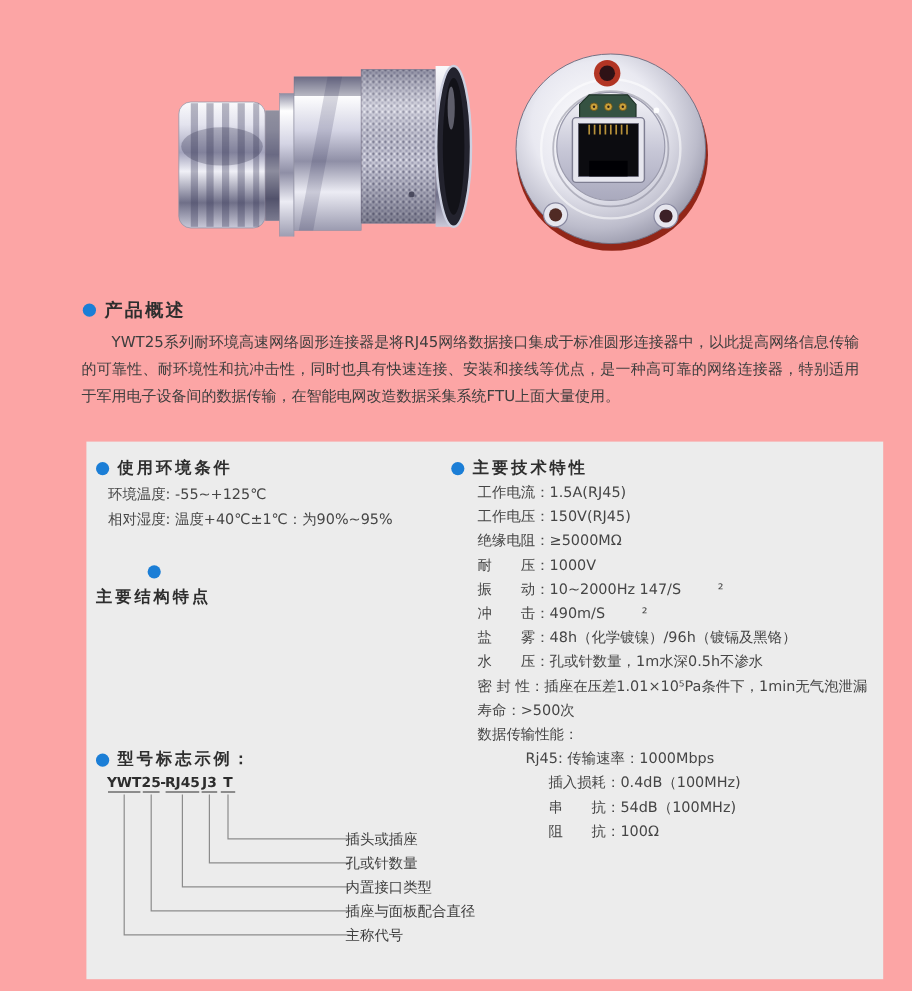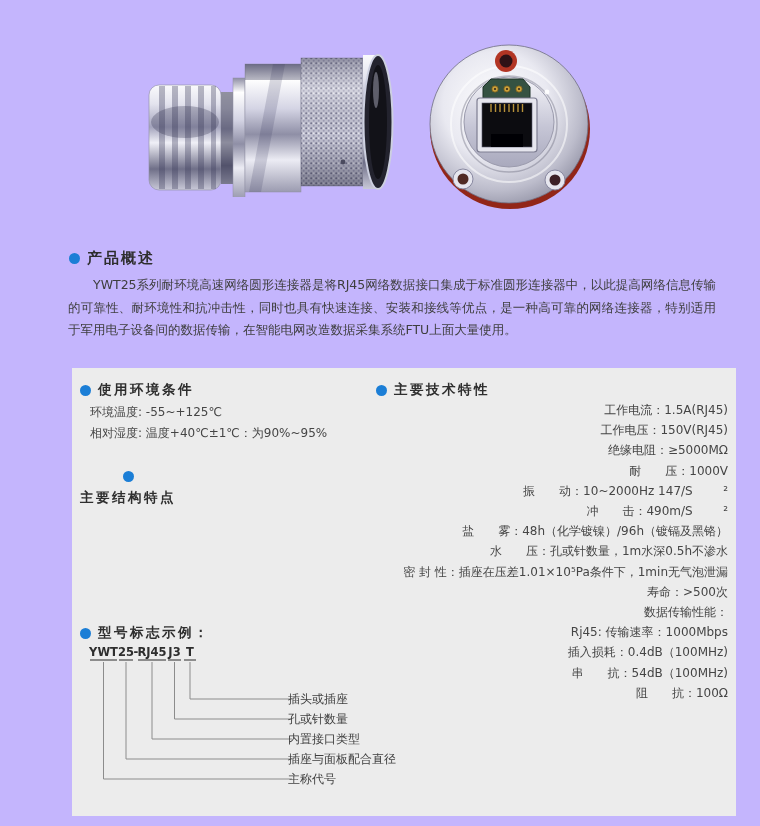--- a/index.html
+++ b/index.html
@@ -1,34 +1,34 @@
 <!DOCTYPE html>
 <html><head>
 <meta charset="utf-8">
 <style>
   html,body{margin:0;padding:0;background:#ffffff;}
   body{font-family:"DejaVu Sans","Liberation Sans",sans-serif;}
-  .page{position:relative;width:760px;height:826px;background:#c4b5fd;overflow:hidden;}
+  .page{position:relative;width:760px;height:826px;background:#fca5a5;overflow:hidden;}
 
   .panel{position:absolute;left:72px;top:368px;width:664px;height:448px;background:#ececec;}
 
   .sec-head{position:absolute;display:flex;align-items:center;gap:7px;}
   .bullet{width:11px;height:11px;border-radius:50%;background:#1b7ed6;flex:0 0 auto;}
   .sec-head h2,.sec-head h3{margin:0;font-weight:bold;color:#2e2e2e;}
   .sec-head h2{font-size:15px;letter-spacing:2px;}
   .sec-head h3{font-size:13.5px;letter-spacing:2.5px;}
 
   .overview-body{position:absolute;left:68px;top:274px;width:648px;margin:0;
     font-size:12.5px;line-height:22.5px;color:#3e3e3e;text-align:justify;text-indent:2em;}
 
   .env-items{position:absolute;left:90px;top:402px;font-size:12px;line-height:21px;color:#454545;}
   .struct-items{position:absolute;left:90px;top:489px;font-size:12px;line-height:20.6px;color:#454545;}
 
   .spec-rows{position:absolute;left:398px;top:400px;width:330px;
-    font-size:12px;line-height:20.2px;color:#454545;text-align:right;}
+    font-size:12px;line-height:20.2px;color:#454545;}
   .spec-rows div{white-space:pre-wrap;}
   .spec-sub{margin-left:40px;}
   .spec-sub2{margin-left:59px;}
 
   .model-labels .lbl{position:absolute;left:288px;font-size:12px;line-height:15px;color:#3e3e3e;white-space:nowrap;}
 
   .photo{position:absolute;}
 </style>
 </head>
 <body>

